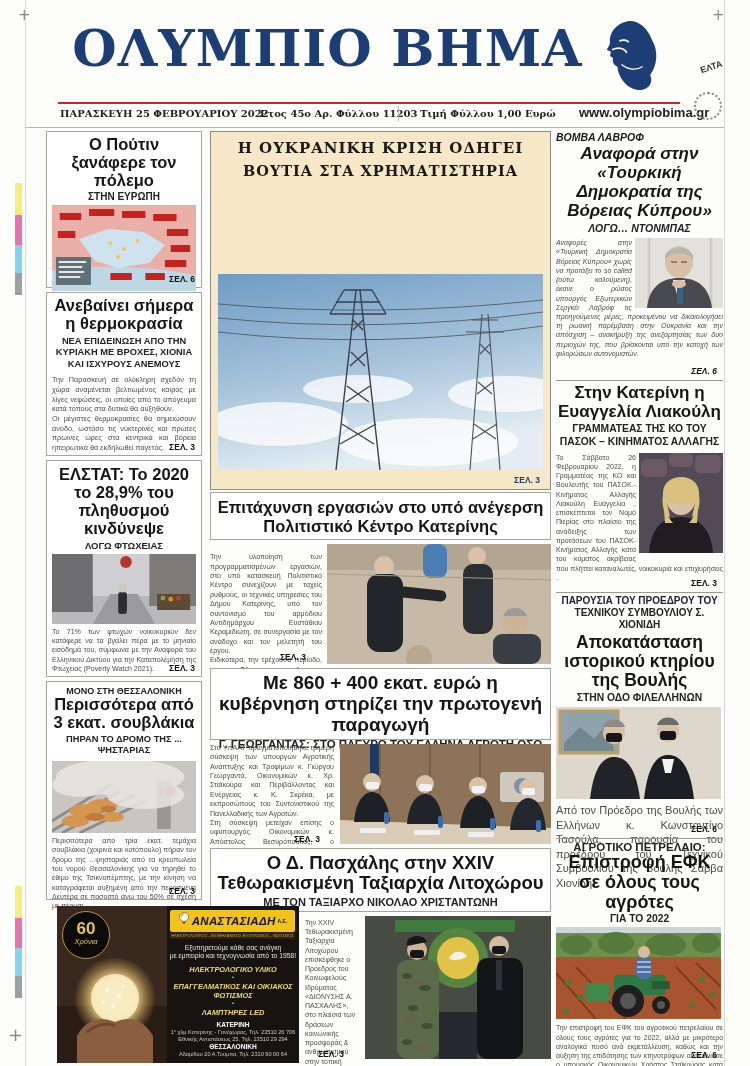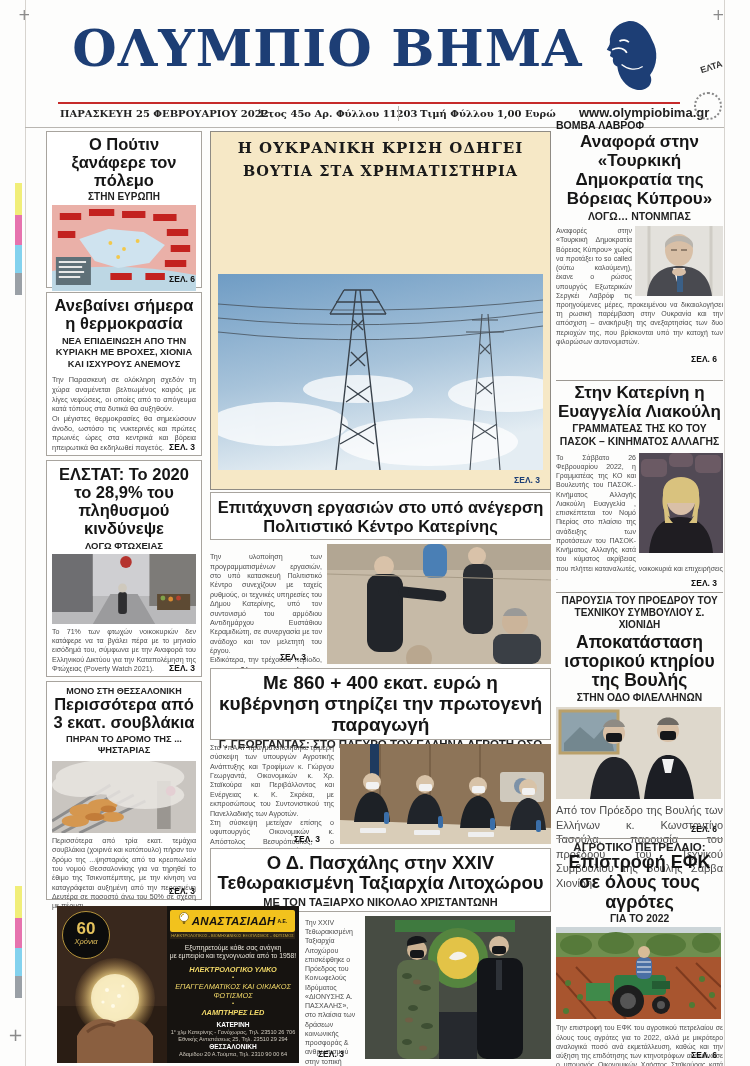--- a/index.html
+++ b/index.html
@@ -397,34 +397,34 @@
         </span>
         <span class="ad-brand">ΑΝΑΣΤΑΣΙΑΔΗ</span>
         <span class="ad-brand-sfx">Α.Ε.</span>
       </div>
       <div class="ad-substrip">ΗΛΕΚΤΡΟΛΟΓΙΚΟΣ - ΒΙΟΜΗΧΑΝΙΚΟΣ ΕΞΟΠΛΙΣΜΟΣ - ΦΩΤΙΣΜΟΣ</div>
       <div class="ad-lines">
         <div class="adl" style="font-size:6.8px;color:#e8e4da;">Εξυπηρετούμε κάθε σας ανάγκη</div>
         <div class="adl" style="font-size:6.8px;color:#e8e4da;">με εμπειρία και τεχνογνωσία από το 1958!</div>
         <div class="adl" style="font-size:7.4px;font-weight:bold;font-style:italic;color:#f2d969;margin-top:4px;">ΗΛΕΚΤΡΟΛΟΓΙΚΟ ΥΛΙΚΟ</div>
         <div class="adl" style="font-size:6px;color:#f2d969;">•</div>
-        <div class="adl" style="font-size:7.4px;font-weight:normal;font-style:italic;color:#f2d969;">ΕΠΑΓΓΕΛΜΑΤΙΚΟΣ ΚΑΙ ΟΙΚΙΑΚΟΣ ΦΩΤΙΣΜΟΣ</div>
+        <div class="adl" style="font-size:7.4px;font-weight:bold;font-style:italic;color:#f2d969;">ΕΠΑΓΓΕΛΜΑΤΙΚΟΣ ΚΑΙ ΟΙΚΙΑΚΟΣ ΦΩΤΙΣΜΟΣ</div>
         <div class="adl" style="font-size:6px;color:#f2d969;">•</div>
         <div class="adl" style="font-size:7.4px;font-weight:bold;font-style:italic;color:#f2d969;">ΛΑΜΠΤΗΡΕΣ LED</div>
         <div class="adl" style="font-size:6.6px;font-weight:bold;color:#fff;margin-top:4px;">ΚΑΤΕΡΙΝΗ</div>
         <div class="adl" style="font-size:5.6px;color:#cfc9be;">1° χλμ Κατερίνης - Γανόχωρας, Τηλ. 23510 26 706</div>
         <div class="adl" style="font-size:5.6px;color:#cfc9be;">Εθνικής Αντιστάσεως 25, Τηλ. 23510 29 294</div>
         <div class="adl" style="font-size:6.6px;font-weight:bold;color:#fff;">ΘΕΣΣΑΛΟΝΙΚΗ</div>
         <div class="adl" style="font-size:5.6px;color:#cfc9be;">Αδαμίδου 20 Α.Τούμπα, Τηλ. 2310 90 00 64</div>
         <div class="adl" style="font-size:7.6px;font-weight:bold;color:#fff;margin-top:3px;">e-shop:  www.anastasiadi.gr</div>
       </div>
     </div>
   </div>
 
-  <div class="abs" style="left:556px;top:119px;width:167px;height:248px;">
+  <div class="abs" style="left:556px;top:131px;width:167px;height:248px;font-style:italic;">
     <div style="font-size:10.5px;font-weight:bold;">ΒΟΜΒΑ ΛΑΒΡΟΦ</div>
     <div class="hl" style="font-size:17px;line-height:1.12;margin-top:1px;">Αναφορά στην «Τουρκική Δημοκρατία της Βόρειας Κύπρου»</div>
     <div class="kick" style="font-size:10.5px;margin-top:2px;">ΛΟΓΩ… ΝΤΟΝΜΠΑΣ</div>
     <div style="margin-top:4px;overflow:hidden;">
       <div class="photo" style="float:right;width:88px;height:70px;margin:0 0 2px 3px;">
         <svg viewBox="0 0 88 70" preserveAspectRatio="none">
           <rect width="88" height="70" fill="#e3e1dc"></rect>
           <line x1="14" y1="0" x2="14" y2="70" stroke="#cfccc5" stroke-width="3"></line>
           <line x1="76" y1="0" x2="76" y2="70" stroke="#cfccc5" stroke-width="3"></line>
           <path d="M12 70 C14 48 28 40 44 40 C62 40 74 48 77 70 Z" fill="#494a50"></path>

